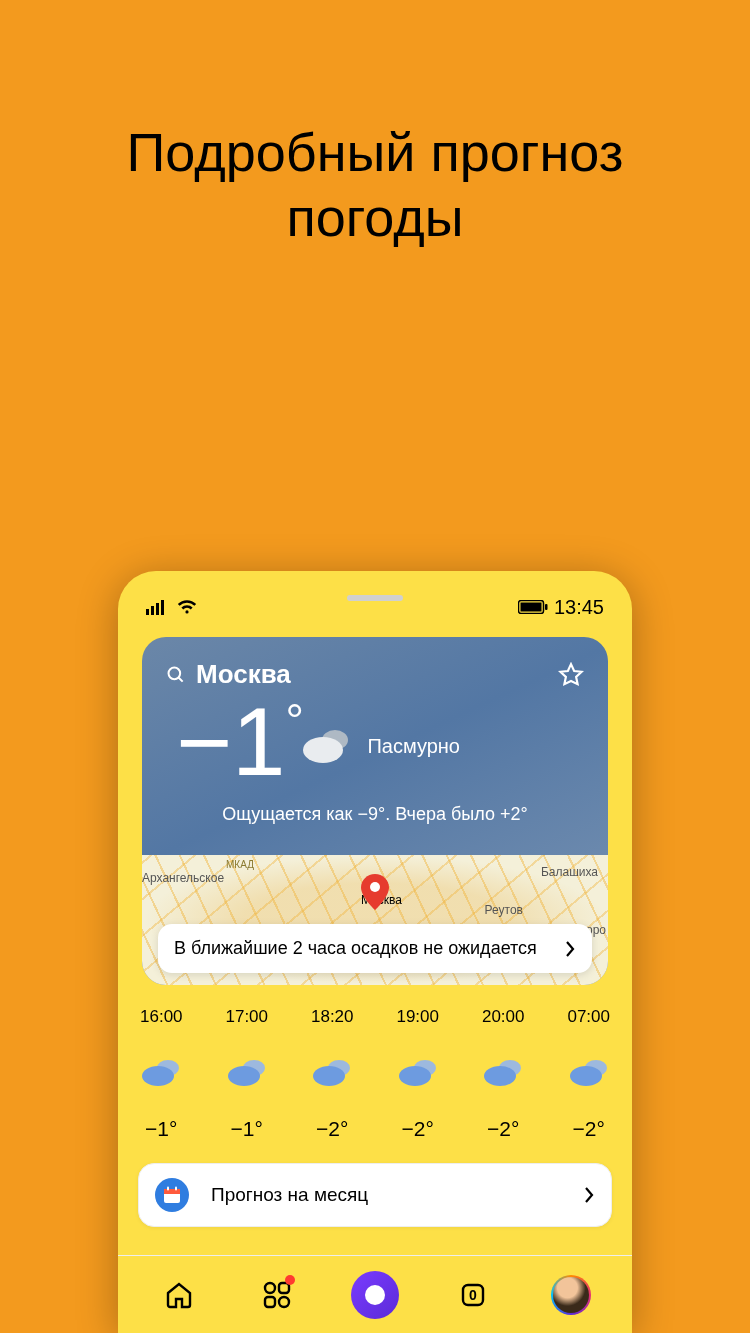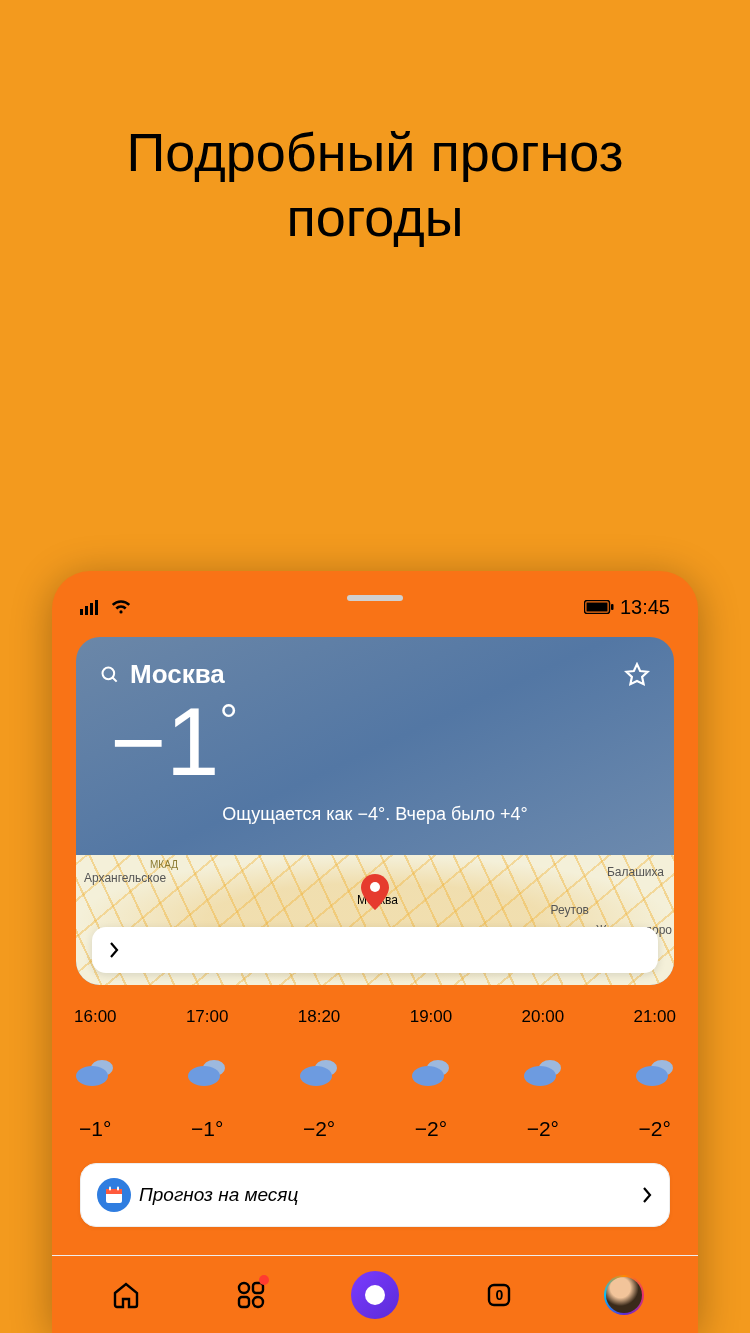--- a/index.html
+++ b/index.html
@@ -1,18 +1,18 @@
 <!DOCTYPE html>
 <html><head>
 <meta charset="utf-8">
 <style>
   * { margin: 0; padding: 0; box-sizing: border-box; font-family: -apple-system, BlinkMacSystemFont, 'Segoe UI', Arial, sans-serif; }
   body { background: #f39a1e; width: 750px; height: 1333px; overflow: hidden; }
   .headline { color: #000000; text-align: center; font-size: 54px; font-weight: 500; line-height: 1.2; padding: 120px 40px 0; }
-  .phone { position: absolute; bottom: 0; left: 50%; transform: translateX(-50%); width: 646px; background: #f97316; border-radius: 38px 38px 0 0; box-shadow: 0 6px 40px rgba(0,0,0,.3); overflow: hidden; }
+  .phone { position: absolute; bottom: 0; left: 50%; transform: translateX(-50%); width: 514px; background: #fde047; border-radius: 38px 38px 0 0; box-shadow: 0 6px 40px rgba(0,0,0,.3); overflow: hidden; }
   .statusbar { height: 58px; display: flex; align-items: center; padding: 14px 28px 0; justify-content: space-between; color: #000; }
   .sb-left { display: flex; align-items: center; gap: 8px; }
   .sb-right { display: flex; align-items: center; gap: 6px; font-size: 20px; font-weight: 500; }
   .notch { position: absolute; top: 24px; left: 50%; transform: translateX(-50%); width: 56px; height: 6px; background: #d0d0d0; border-radius: 3px; }
   .weather-card { margin: 8px 24px 0; border-radius: 24px; overflow: hidden; background: linear-gradient(155deg, #6b87a8 0%, #5377a4 40%, #7a94b3 100%); color: #fff; position: relative; }
   .wc-top { padding: 22px 24px 14px; }
   .wc-head { display: flex; align-items: center; justify-content: space-between; }
   .wc-loc { display: flex; align-items: center; gap: 10px; font-size: 26px; font-weight: 600; }
   .wc-main { display: flex; align-items: center; gap: 16px; margin-top: 4px; }
   .wc-temp { font-size: 96px; font-weight: 300; line-height: 1; position: relative; padding-left: 10px; }
@@ -30,21 +30,21 @@
      radial-gradient(ellipse at 50% 50%, rgba(230,170,50,.25) 0 40%, transparent 70%);
   }
   .map-label { position: absolute; font-size: 12px; color: #555; }
   .map-pin { position: absolute; left: 50%; top: 42%; transform: translate(-50%,-100%); }
   .pill { position: absolute; left: 16px; right: 16px; bottom: 12px; background: #fff; color: #000; border-radius: 14px; padding: 14px 16px; font-size: 18px; display: flex; align-items: center; justify-content: space-between; box-shadow: 0 2px 8px rgba(0,0,0,.12); }
   .hourly { display: flex; justify-content: space-between; padding: 22px 22px 10px; color: #000; }
   .hour { display: flex; flex-direction: column; align-items: center; gap: 30px; }
   .hour .t { font-size: 17px; }
   .hour .v { font-size: 21px; }
   .cloud-ico { width: 42px; height: 30px; position: relative; }
-  .month-row { margin: 12px 28px 0; background: #fff; border: 1px solid #eee; border-radius: 16px; padding: 14px 16px; display: flex; align-items: center; gap: 8px; font-size: 19px; font-weight: 500; box-shadow: 0 1px 4px rgba(0,0,0,.06); color: #000; font-style: italic; }
+  .month-row { margin: 12px 20px 0; background: #fff; border: 1px solid #eee; border-radius: 16px; padding: 14px 16px; display: flex; align-items: center; gap: 22px; font-size: 19px; font-weight: 500; box-shadow: 0 1px 4px rgba(0,0,0,.06); color: #000; }
   .month-row .spacer { flex: 1; }
   .cal-badge { width: 34px; height: 34px; border-radius: 50%; background: #2f7de0; display: flex; align-items: center; justify-content: center; }
   .bottomnav { margin-top: 28px; height: 78px; display: flex; align-items: center; justify-content: space-around; border-top: 1px solid #eee; padding: 0 12px; }
   .nav-btn { width: 48px; height: 48px; display: flex; align-items: center; justify-content: center; position: relative; }
   .alisa { width: 48px; height: 48px; border-radius: 50%; background: linear-gradient(135deg,#7a3bff,#5b2bd8); display:flex; align-items:center; justify-content:center;}
   .avatar { width: 40px; height: 40px; border-radius: 50%; background: conic-gradient(#ff8a00,#e52e71,#5b2bd8,#00c2ff,#ff8a00); padding: 2px; }
   .avatar .inner { width:100%; height:100%; border-radius:50%; background: radial-gradient(circle at 40% 30%, #f2c49a 0 30%, #3a2a1a 55% 100%); }
   .red-dot { position:absolute; top:4px; right:6px; width:10px; height:10px; background:#ff3b30; border-radius:50%; }
   svg { display:block; }
 </style>
@@ -97,38 +97,48 @@
           <span>Москва</span>
         </div>
         <span>
           <svg width="26" height="26" viewBox="0 0 24 24" fill="none" stroke="#fff" stroke-width="2">
               <path d="M12 2l2.9 6.3 6.9.7-5.1 4.7 1.4 6.8L12 17.6 5.9 20.5l1.4-6.8L2.2 9l6.9-.7L12 2z"></path>
             </svg>
         </span>
       </div>
       <div class="wc-main">
         <div class="wc-temp"><span>−1</span><span class="deg">°</span></div>
-      </div>
-      <div class="wc-feels">Ощущается как −4°. Вчера было +4°</div>
+        <div class="wc-cond">
+          <span>
+            <svg width="54" height="40" viewBox="0 0 54 40">
+                <ellipse cx="34" cy="14" rx="13" ry="10" fill="#aeb9c4"></ellipse>
+                <ellipse cx="22" cy="24" rx="20" ry="13" fill="#e9ecef"></ellipse>
+              </svg>
+          </span>
+          <span>Пасмурно</span>
+        </div>
+      </div>
+      <div class="wc-feels">Ощущается как −9°. Вчера было +2°</div>
     </div>
 
     <div class="map">
-      <span class="map-label" style="left:8px; top:16px;">Архангельское</span>
-      <span class="map-label" style="left:74px; top:4px; font-size:10px; color:#8a7a30;">МКАД</span>
+      <span class="map-label" style="left:0; top:16px;">Архангельское</span>
+      <span class="map-label" style="left:84px; top:4px; font-size:10px; color:#8a7a30;">МКАД</span>
       <span class="map-label" style="right:10px; top:10px;">Балашиха</span>
       <span class="map-label" style="right:85px; top:48px;">Реутов</span>
       <span class="map-label" style="right:2px; top:68px;">Железнодоро</span>
       <span class="map-label" style="left:47%; top:38px; color:#000; font-weight:500;">Москва</span>
       <span class="map-pin">
         <svg width="28" height="36" viewBox="0 0 28 36">
             <path d="M14 0C6.3 0 0 6 0 13.4 0 23 14 36 14 36s14-13 14-22.6C28 6 21.7 0 14 0z" fill="#e63b2e"></path>
             <circle cx="14" cy="13" r="5" fill="#fff"></circle>
           </svg>
       </span>
       <div class="pill">
+        <span>В ближайшие 2 часа осадков не ожидается</span>
         <span>
           <svg width="12" height="18" viewBox="0 0 12 18" fill="none" stroke="#000" stroke-width="2.2">
               <path d="M3 2l6 7-6 7"></path>
             </svg>
         </span>
       </div>
     </div>
   </div>
 
   <div class="hourly" id="hourly">
@@ -176,21 +186,21 @@
     <span class="t">20:00</span>
     <span class="cloud-ico">
       <svg width="42" height="30" viewBox="0 0 42 30">
             <ellipse cx="28" cy="11" rx="11" ry="8" fill="#9db9de"></ellipse>
             <ellipse cx="18" cy="19" rx="16" ry="10" fill="#6d9be0"></ellipse>
           </svg>
     </span>
     <span class="v">−2°</span>
       </div>
       <div class="hour">
-    <span class="t">21:00</span>
+    <span class="t">07:00</span>
     <span class="cloud-ico">
       <svg width="42" height="30" viewBox="0 0 42 30">
             <ellipse cx="28" cy="11" rx="11" ry="8" fill="#9db9de"></ellipse>
             <ellipse cx="18" cy="19" rx="16" ry="10" fill="#6d9be0"></ellipse>
           </svg>
     </span>
     <span class="v">−2°</span>
       </div>
     </div>
 

